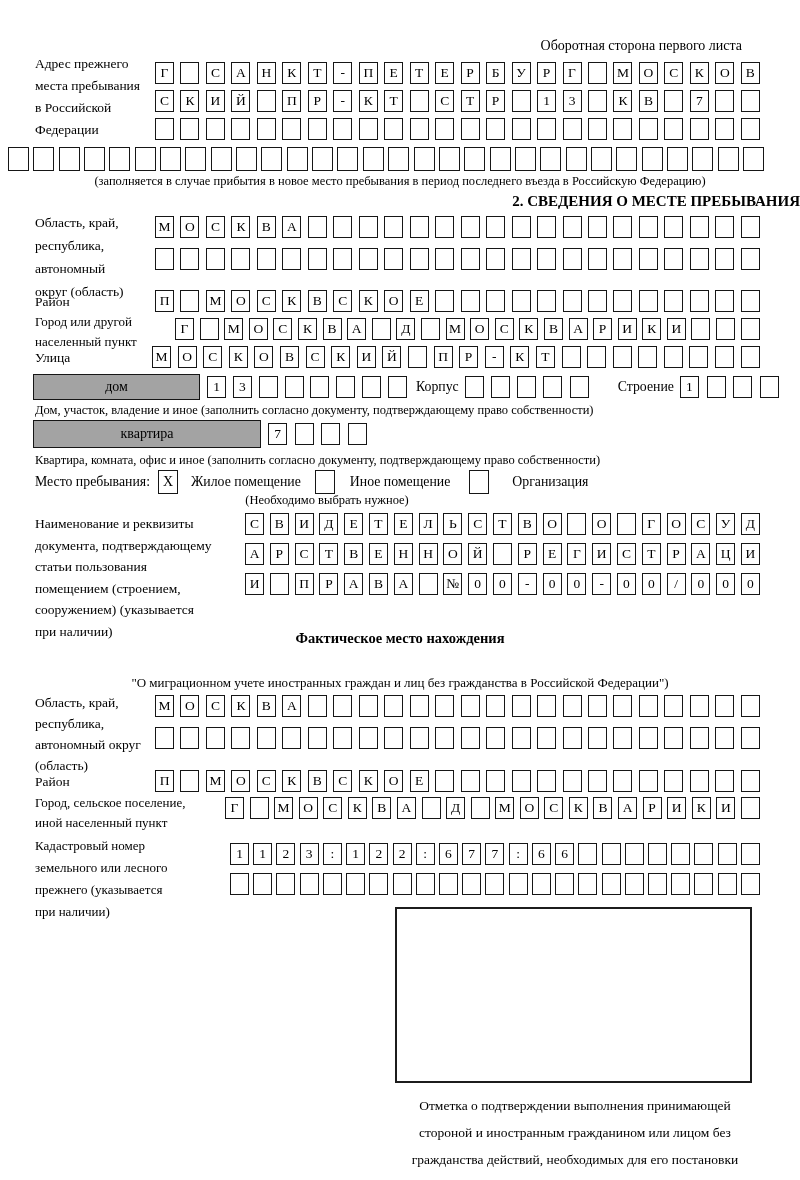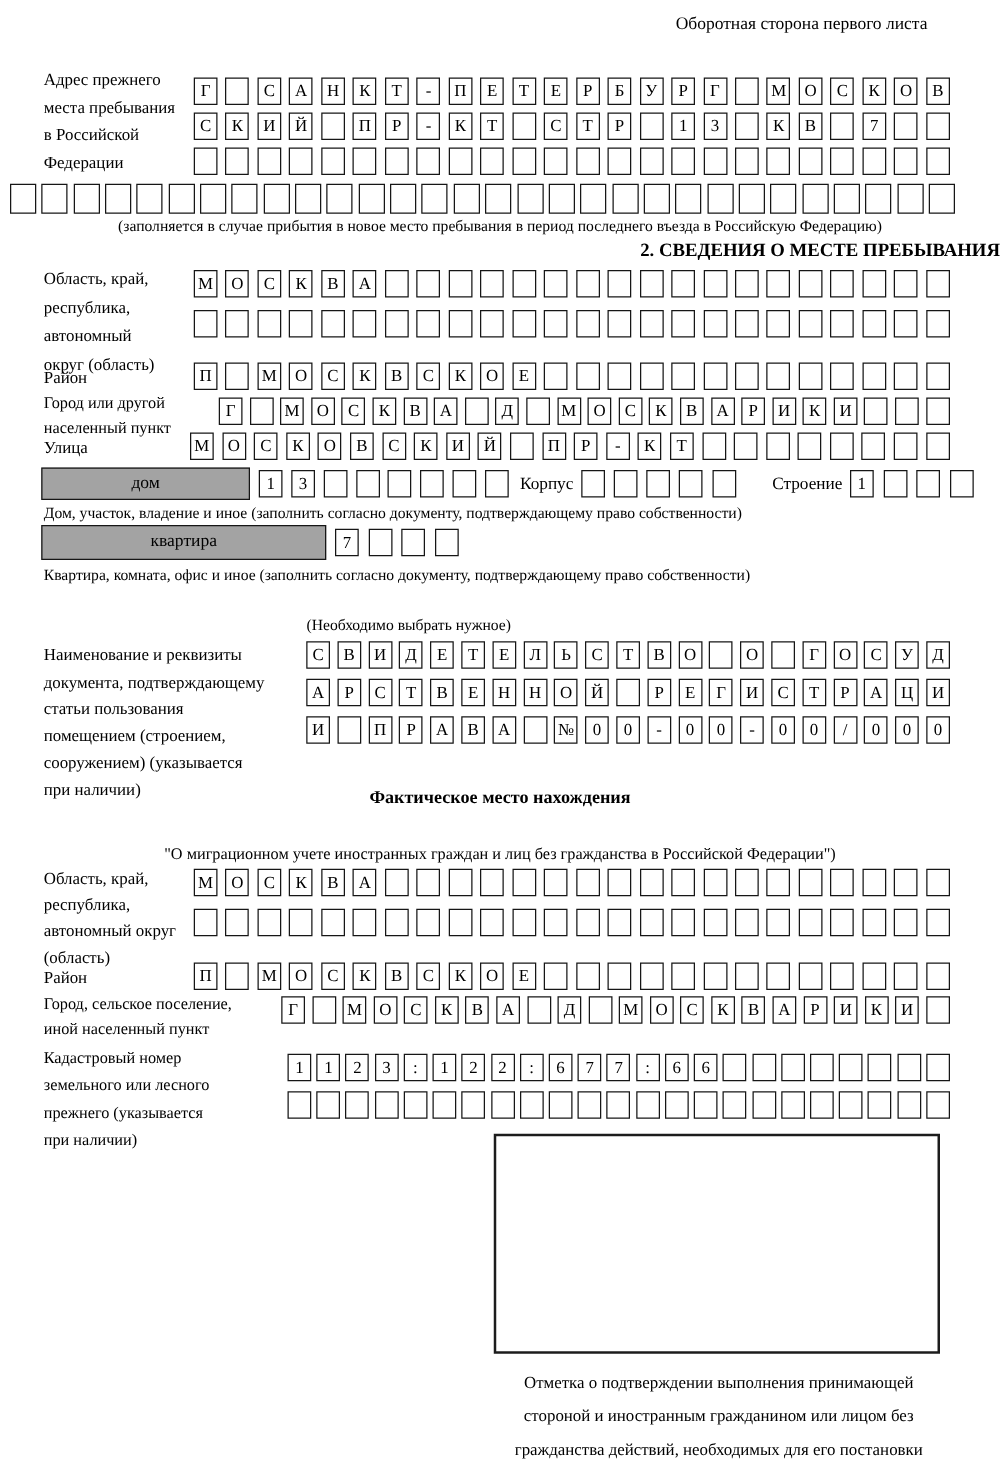--- a/index.html
+++ b/index.html
@@ -24,21 +24,21 @@
         display:flex;align-items:center;justify-content:center;font-size:14px;background:#fff;}
   .inline-lbl{font-size:13.8px;white-space:nowrap;}
   .stamp-box{box-sizing:border-box;border:2px solid #1c1c1c;background:#fff;}
   .stamp-note{font-size:13.5px;line-height:27px;text-align:center;}
 </style>
 </head>
 <body>
 
 <div class="page">
 
-  <div class="abs hdr-note" style="top:12px;right:58px">Оборотная сторона первого листа</div>
+  <div class="abs hdr-note" style="top:38px;right:58px">Оборотная сторона первого листа</div>
 
   <div class="abs label" style="left:35px;top:53px">
       <div class="lbl-line">Адрес прежнего</div>
       <div class="lbl-line">места пребывания</div>
       <div class="lbl-line">в Российской</div>
       <div class="lbl-line">Федерации</div>
     </div>
 
   <div class="abs cells" style="left:155px;top:62px;width:605px">
       <span class="cell">Г</span>
@@ -335,20 +335,29 @@
     <span class="box-label" style="width:228px;height:28px">квартира</span>
     <span class="cells" style="width:99px;margin-left:7px">
         <span class="cell">7</span>
         <span class="cell"></span>
         <span class="cell"></span>
         <span class="cell"></span>
       </span>
   </div>
   <div class="abs caption" style="left:35px;top:453px">Квартира, комната, офис и иное (заполнить согласно документу, подтверждающему право собственности)</div>
 
+  <div class="abs" style="left:35px;top:470px;display:flex;align-items:center">
+    <span class="inline-lbl">Место пребывания:</span>
+    <span class="checkbox" style="margin-left:8px">X</span>
+    <span class="inline-lbl" style="margin-left:13px">Жилое помещение</span>
+    <span class="checkbox" style="margin-left:14px"></span>
+    <span class="inline-lbl" style="margin-left:15px">Иное помещение</span>
+    <span class="checkbox" style="margin-left:19px"></span>
+    <span class="inline-lbl" style="margin-left:23px">Организация</span>
+  </div>
   <div class="abs caption" style="left:35px;top:493px;width:584px;text-align:center">(Необходимо выбрать нужное)</div>
 
   <div class="abs label" style="left:35px;top:513px;line-height:21.5px">
       <div class="lbl-line">Наименование и реквизиты</div>
       <div class="lbl-line">документа, подтверждающему</div>
       <div class="lbl-line">статьи пользования</div>
       <div class="lbl-line">помещением (строением,</div>
       <div class="lbl-line">сооружением) (указывается</div>
       <div class="lbl-line">при наличии)</div>
     </div>

